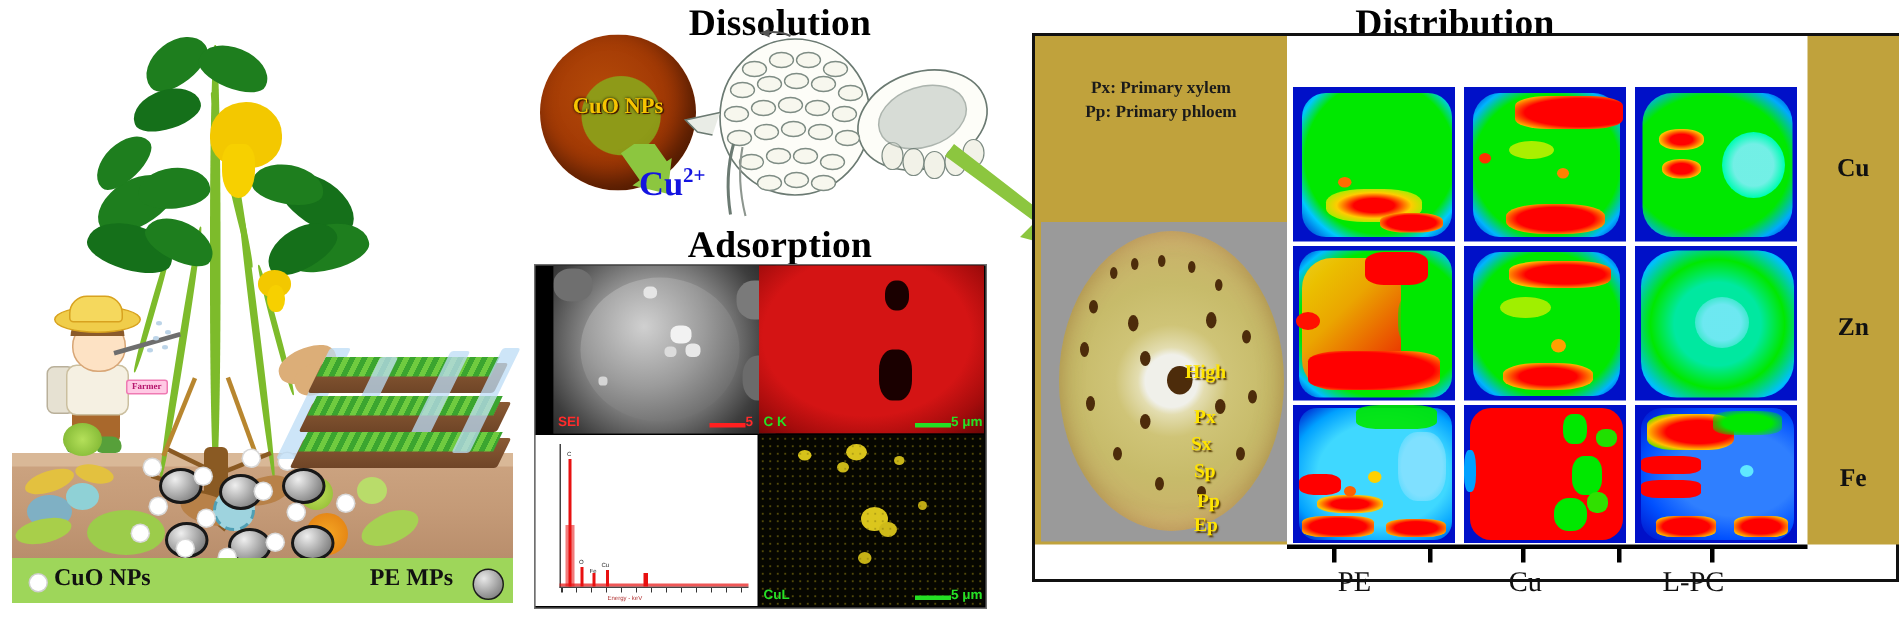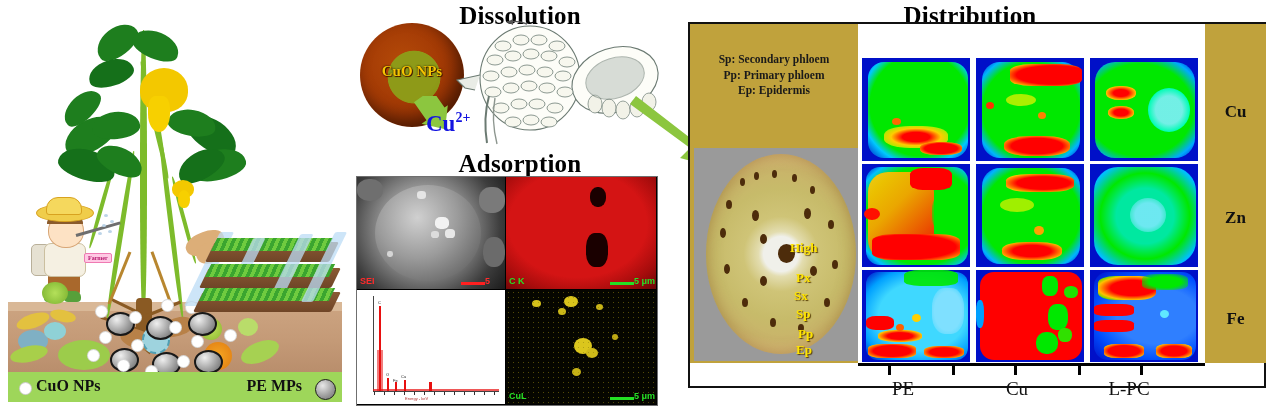--- a/index.html
+++ b/index.html
@@ -91,21 +91,21 @@
         font-family:"Liberation Serif",serif;}
   .cu2 sup{font-size:14px;}
 
   
   .sketch{position:absolute;left:105px;top:18px;width:230px;height:130px;}
 
   
   .sem{position:absolute;left:6px;top:176px;width:300px;height:228px;background:#000;
         border:1px solid #6f6f6f;}
   .semq{position:absolute;overflow:hidden;}
-  .q1{left:0;top:0;width:148px;height:112px;
+  .q1{left:12px;top:0;width:148px;height:112px;
        background:radial-gradient(circle at 45% 45%,#bdbdbd 0 18%,#8f8f8f 42%,#3d3d3d 75%,#1b1b1b 100%),#1d1d1d;}
   .q2{left:149px;top:0;width:150px;height:112px;background:#0b0000;}
   .q3{left:0;top:113px;width:148px;height:114px;background:#fff;}
   .q4{left:149px;top:113px;width:150px;height:114px;background:#060600;}
   .semlab{position:absolute;font-family:"Liberation Sans",sans-serif;font-size:9px;font-weight:bold;}
   .lab-red{color:#ff2b2b;}
   .lab-grn{color:#26e026;}
   .scalebar{position:absolute;height:3px;}
   .sb-red{background:#ff2020;}
   .sb-grn{background:#24e024;}
@@ -408,23 +408,22 @@
 
   <div class="panel" id="right">
     <div class="ttl" id="t-dist">Distribution</div>
 
     <div class="distbox">
 
       <div class="khaki kh-left"></div>
       <div class="khaki kh-right"></div>
 
       <div class="keytxt">
-        <div>Sp: Secondary phloem</div>
+        <div>Px: Primary xylem</div>
         <div>Pp: Primary phloem</div>
-        <div>Ep: Epidermis</div>
       </div>
 
 
       <div class="xsec">
         <div class="xsec-disc"></div>
         <div class="xs-dot" style="left:84px;top:96px;width:17px;height:19px;"></div>
         <div class="xs-dot" style="left:46px;top:30px;width:5px;height:8px;"></div>
         <div class="xs-dot" style="left:60px;top:24px;width:5px;height:8px;"></div>
         <div class="xs-dot" style="left:78px;top:22px;width:5px;height:8px;"></div>
         <div class="xs-dot" style="left:98px;top:26px;width:5px;height:8px;"></div>

